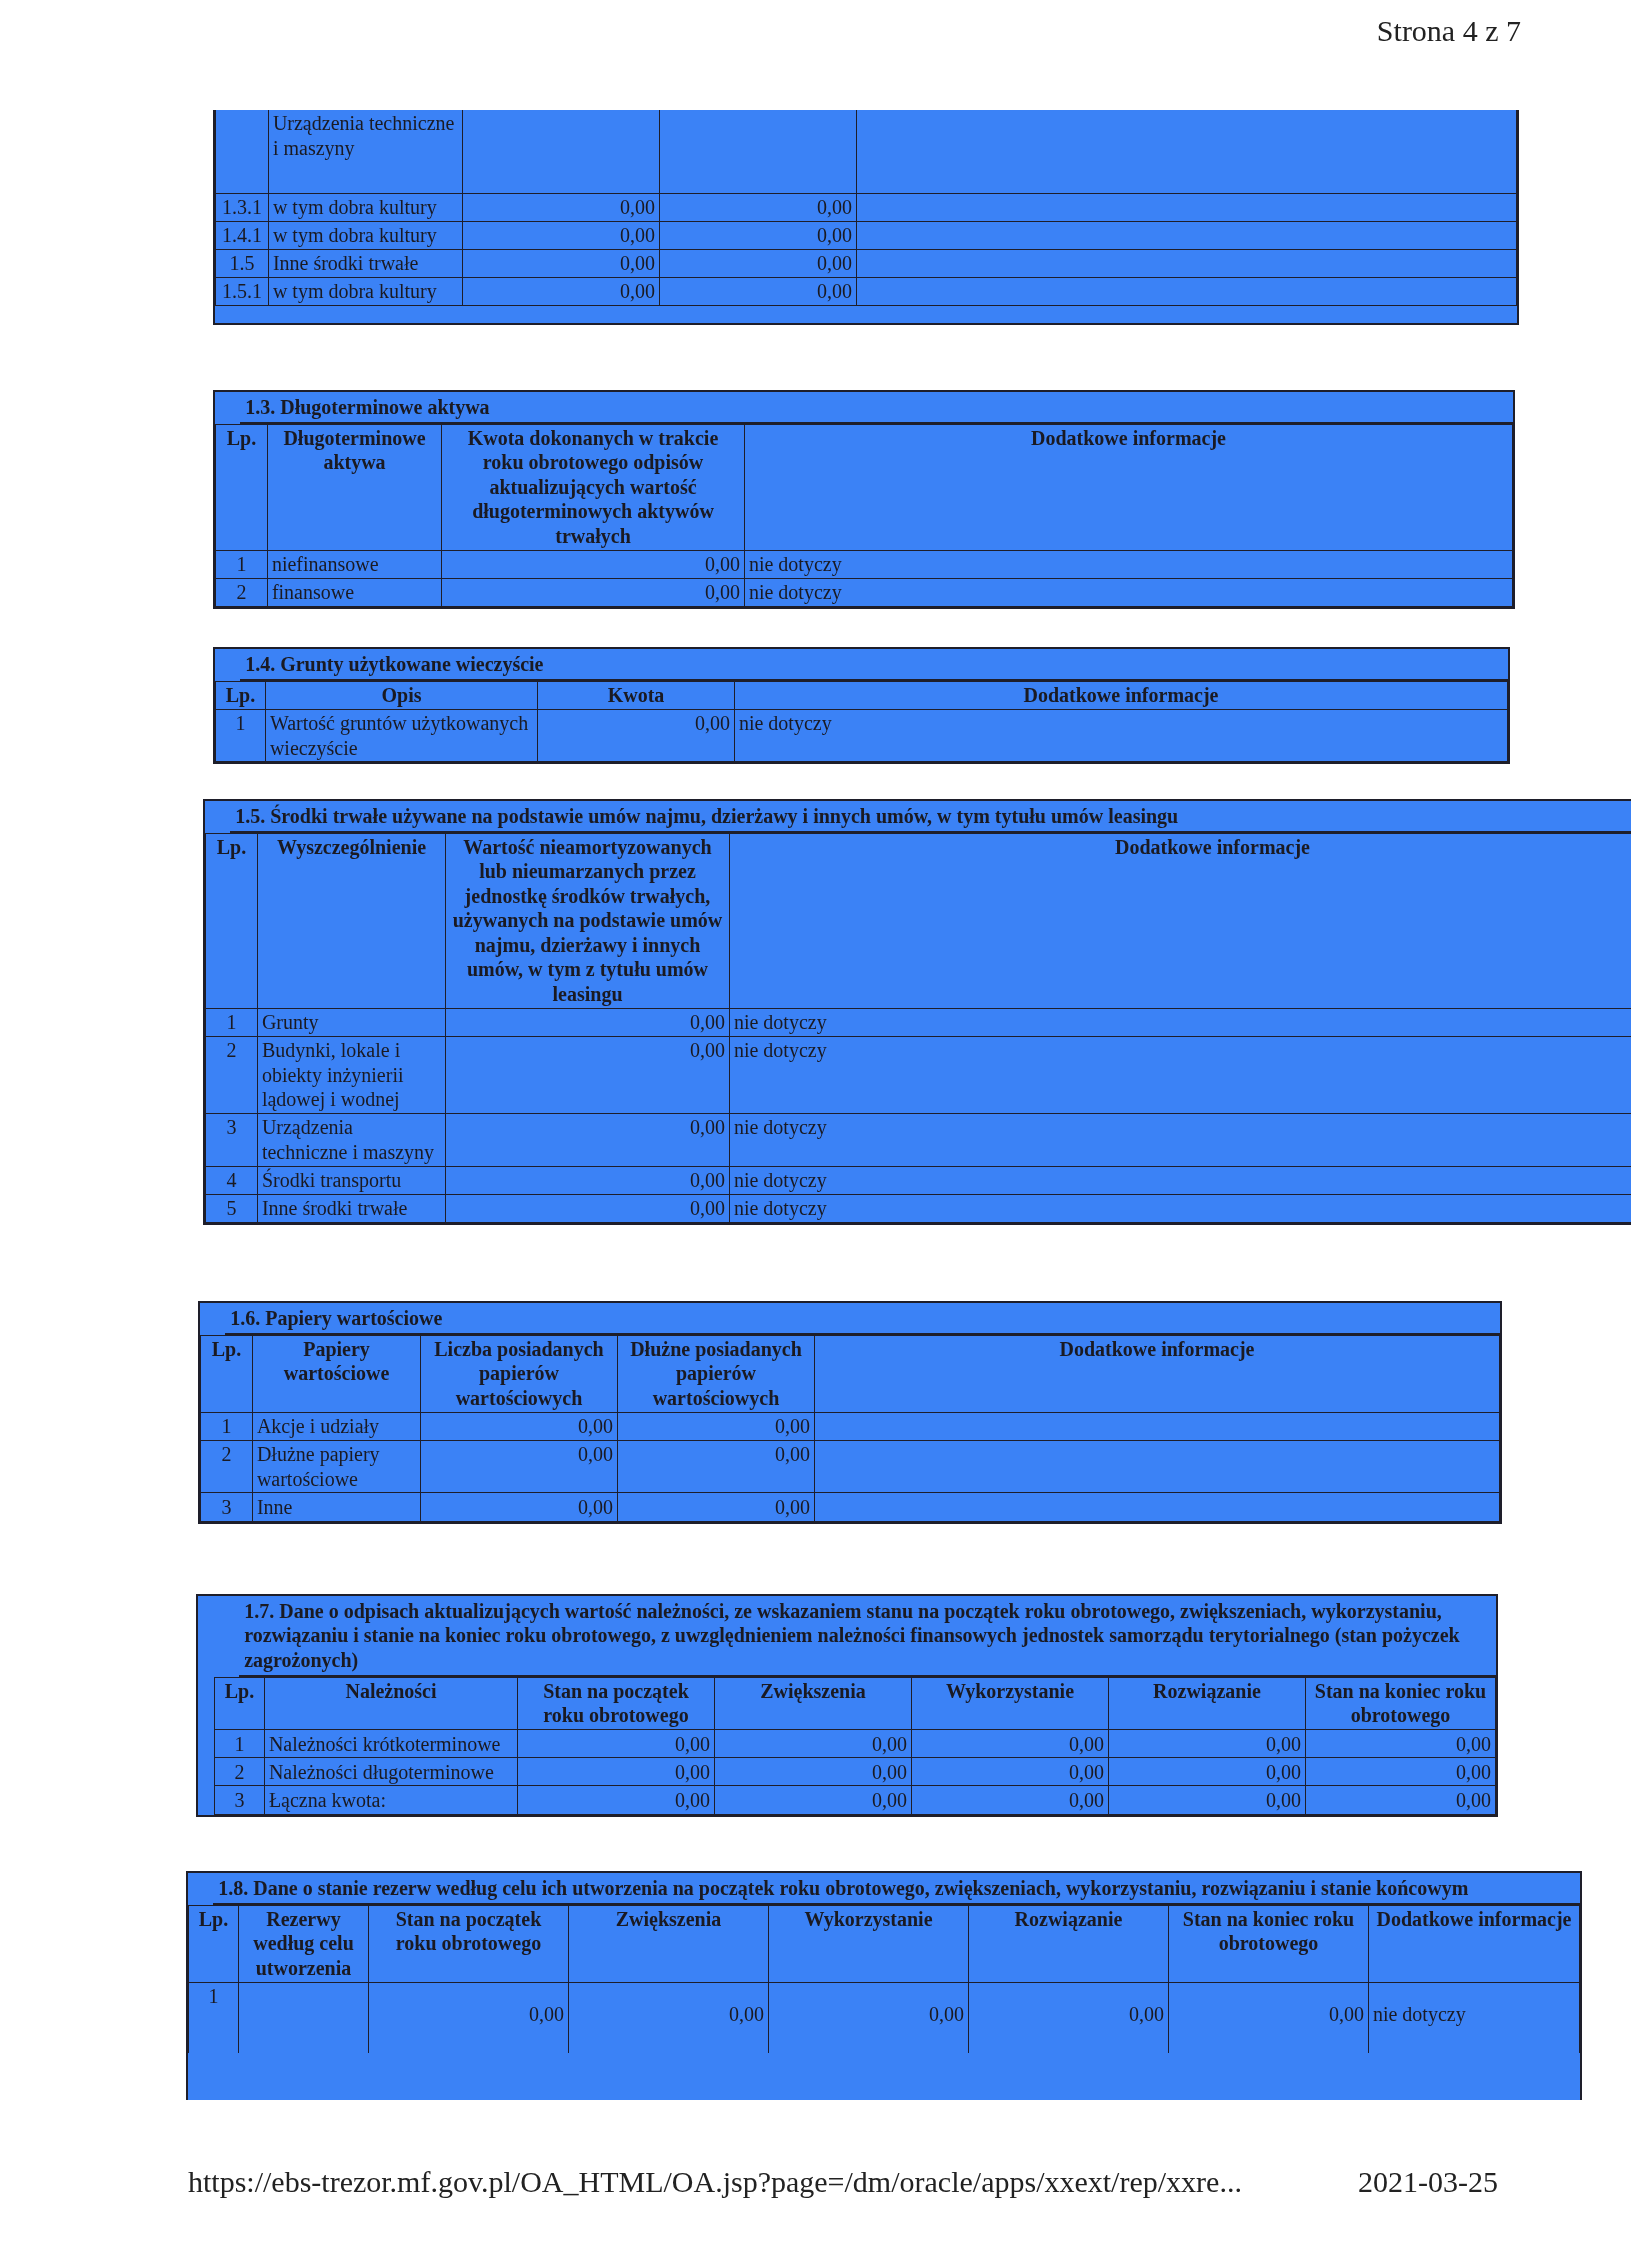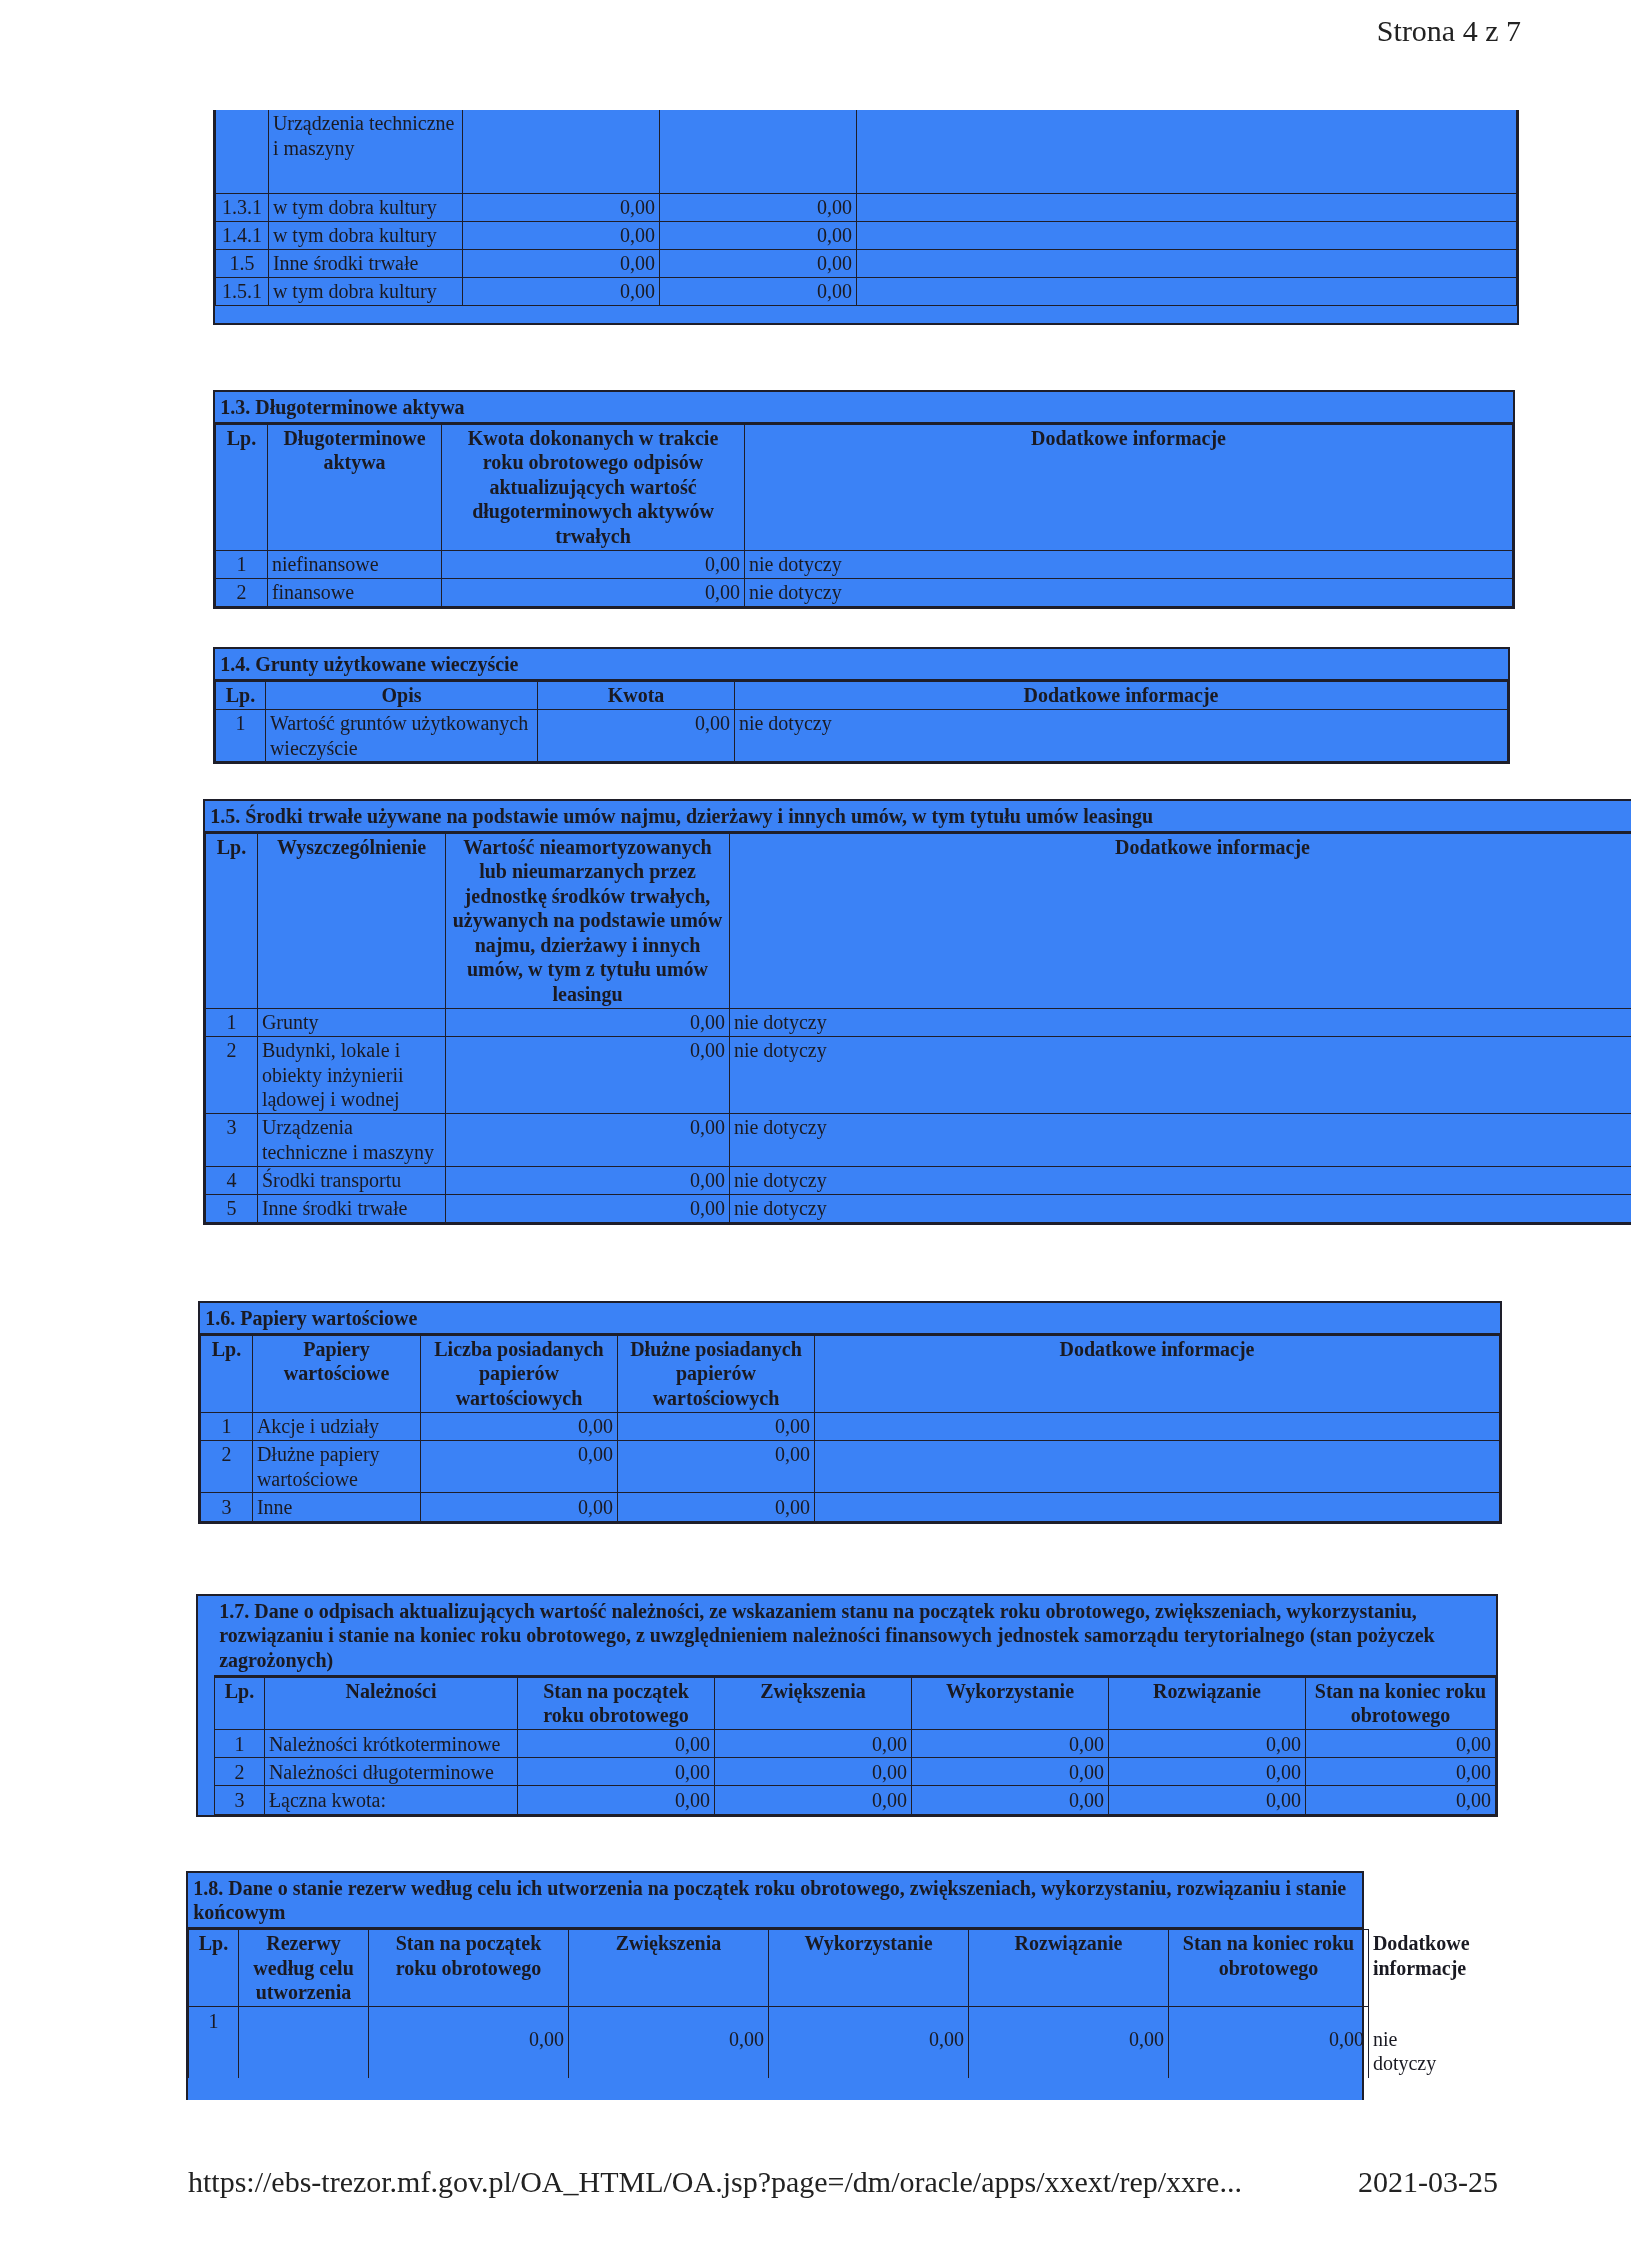--- a/index.html
+++ b/index.html
@@ -16,20 +16,21 @@
   }
   .sec table { border-collapse: collapse; width: 100%; table-layout: fixed; }
   .sec td, .sec th {
     border: 1.9px solid #1e1e2a; vertical-align: top; padding: 1.3px 3.9px;
     font-size: 20px; line-height: 24.5px; font-weight: normal;
   }
   .sec th { font-weight: bold; text-align: center; }
   .sec-title {
     font-weight: bold; font-size: 20px; line-height: 24.5px; padding: 2.6px 5.2px;
     border-bottom: 2.6px solid #1e1e2a;
+    margin-left: 25px;
   }
   .num { text-align: right; }
   .lp { text-align: center; }
   .bot { vertical-align: bottom !important; }
   .footer {
     position: absolute; top: 2165px; left: 188px; width: 1310px;
     font-size: 30px; color: #222; display: flex; justify-content: space-between;
   }
   .open-bottom td { border-bottom: none; }
 </style>
@@ -287,21 +288,21 @@
       <td class="num">0,00</td>
       <td class="num">0,00</td>
       <td class="num">0,00</td>
       <td class="num">0,00</td>
       <td class="num">0,00</td>
     </tr>
   </tbody>
     </table>
 </div>
 
-<div class="sec" style="left:186px; top:1871px; width:1178px; border-bottom:none; height:229px;">
+<div class="sec" style="left:186px; top:1871px; width:1396px; border-bottom:none; height:229px;">
   <div class="sec-title">1.8. Dane o stanie rezerw według celu ich utworzenia na początek roku obrotowego, zwiększeniach, wykorzystaniu, rozwiązaniu i stanie końcowym</div>
   <table>
     <colgroup>
         <col style="width:50px">
         <col style="width:130px">
         <col style="width:200px">
         <col style="width:200px">
         <col style="width:200px">
         <col style="width:200px">
         <col style="width:200px">

